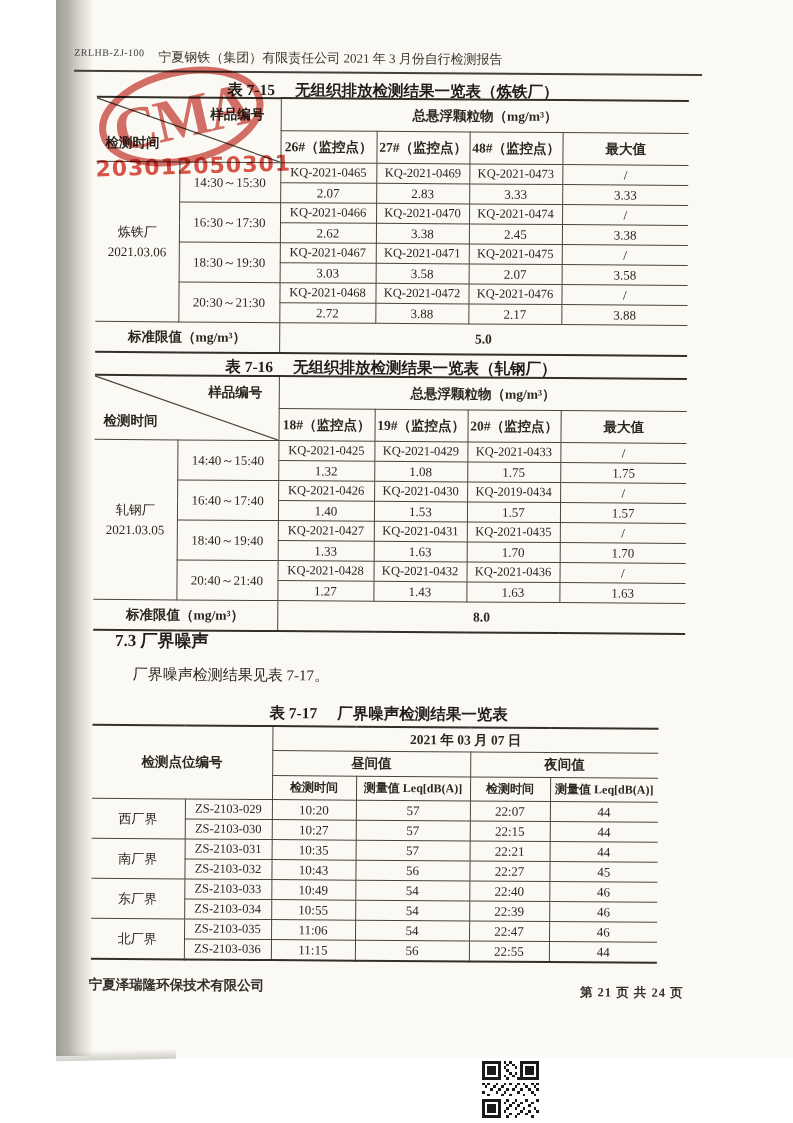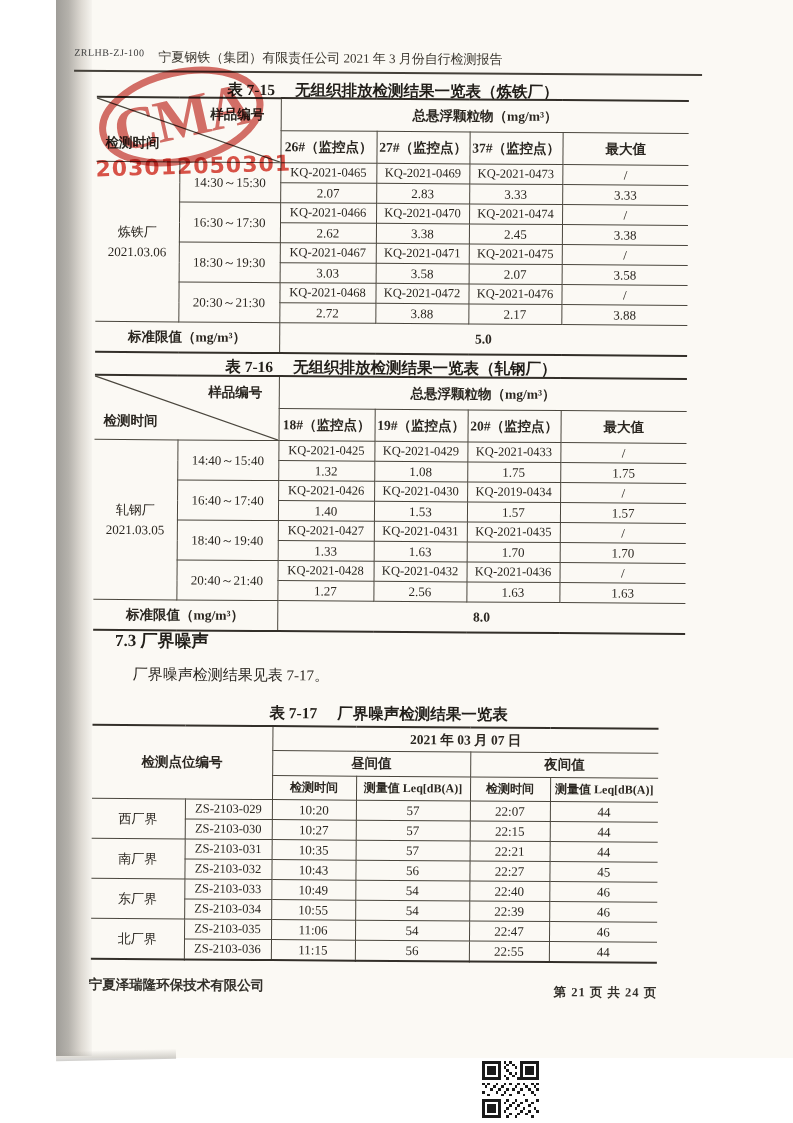--- a/index.html
+++ b/index.html
@@ -52,21 +52,21 @@
 
   
   #t17{left:97px;top:724px;width:566px;}
   #t17 tr.h1 td{height:23px;font-weight:bold;font-size:13.5px;}
   #t17 tr.h2 td{height:24px;font-weight:bold;font-size:13.5px;}
   #t17 tr.h3 td{height:23px;font-weight:bold;font-size:12px;}
   #t17 td.pt{font-size:14px;font-weight:bold;}
 
   
   .foot-co{position:absolute;left:95px;top:976px;font-size:13.5px;font-weight:bold;color:#33302a;}
-  .foot-pg{position:absolute;left:560px;top:981px;width:130px;text-align:left;
+  .foot-pg{position:absolute;left:560px;top:981px;width:130px;text-align:right;
       font-size:12.5px;font-weight:bold;color:#33302a;letter-spacing:1px;}
 
   
   .stamp{position:absolute;left:96px;top:62px;width:172px;height:112px;
       transform:rotate(-13deg);opacity:.78;mix-blend-mode:multiply;pointer-events:none;}
   .stamp-no{position:absolute;left:96px;top:153px;font-family:"DejaVu Sans","Liberation Sans",sans-serif;
       font-size:22px;font-weight:700;color:#d23a2e;letter-spacing:1px;transform:rotate(-2.2deg);
       opacity:.88;mix-blend-mode:multiply;}
 
   
@@ -108,21 +108,21 @@
                 <line x1="0" y1="0" x2="184" y2="64" stroke="#4a463d" stroke-width="1.2"></line>
               </svg>
           <span class="corner-top">样品编号</span>
           <span class="corner-bot">检测时间</span>
         </td>
         <td class="no-r" colspan="4">总悬浮颗粒物（mg/m³）</td>
       </tr>
       <tr class="hdr">
         <td>26#（监控点）</td>
         <td>27#（监控点）</td>
-        <td>37#（监控点）</td>
+        <td>48#（监控点）</td>
         <td class="no-r">最大值</td>
       </tr>
       <tr class="r">
         <td class="fac no-l" rowspan="8">
           <div>炼铁厂</div>
           <div>2021.03.06</div>
         </td>
         <td rowspan="2">14:30～15:30</td>
         <td class="ids">KQ-2021-0465</td>
         <td class="ids">KQ-2021-0469</td>
@@ -256,21 +256,21 @@
       </tr>
       <tr class="r">
         <td rowspan="2">20:40～21:40</td>
         <td class="ids">KQ-2021-0428</td>
         <td class="ids">KQ-2021-0432</td>
         <td class="ids">KQ-2021-0436</td>
         <td class="no-r">/</td>
       </tr>
       <tr class="r">
         <td>1.27</td>
-        <td>2.56</td>
+        <td>1.43</td>
         <td>1.63</td>
         <td class="no-r">1.63</td>
       </tr>
       <tr class="lim">
         <td class="no-l" colspan="2">标准限值（mg/m³）</td>
         <td class="no-r" colspan="4">8.0</td>
       </tr>
     </tbody>
       </table>
 

